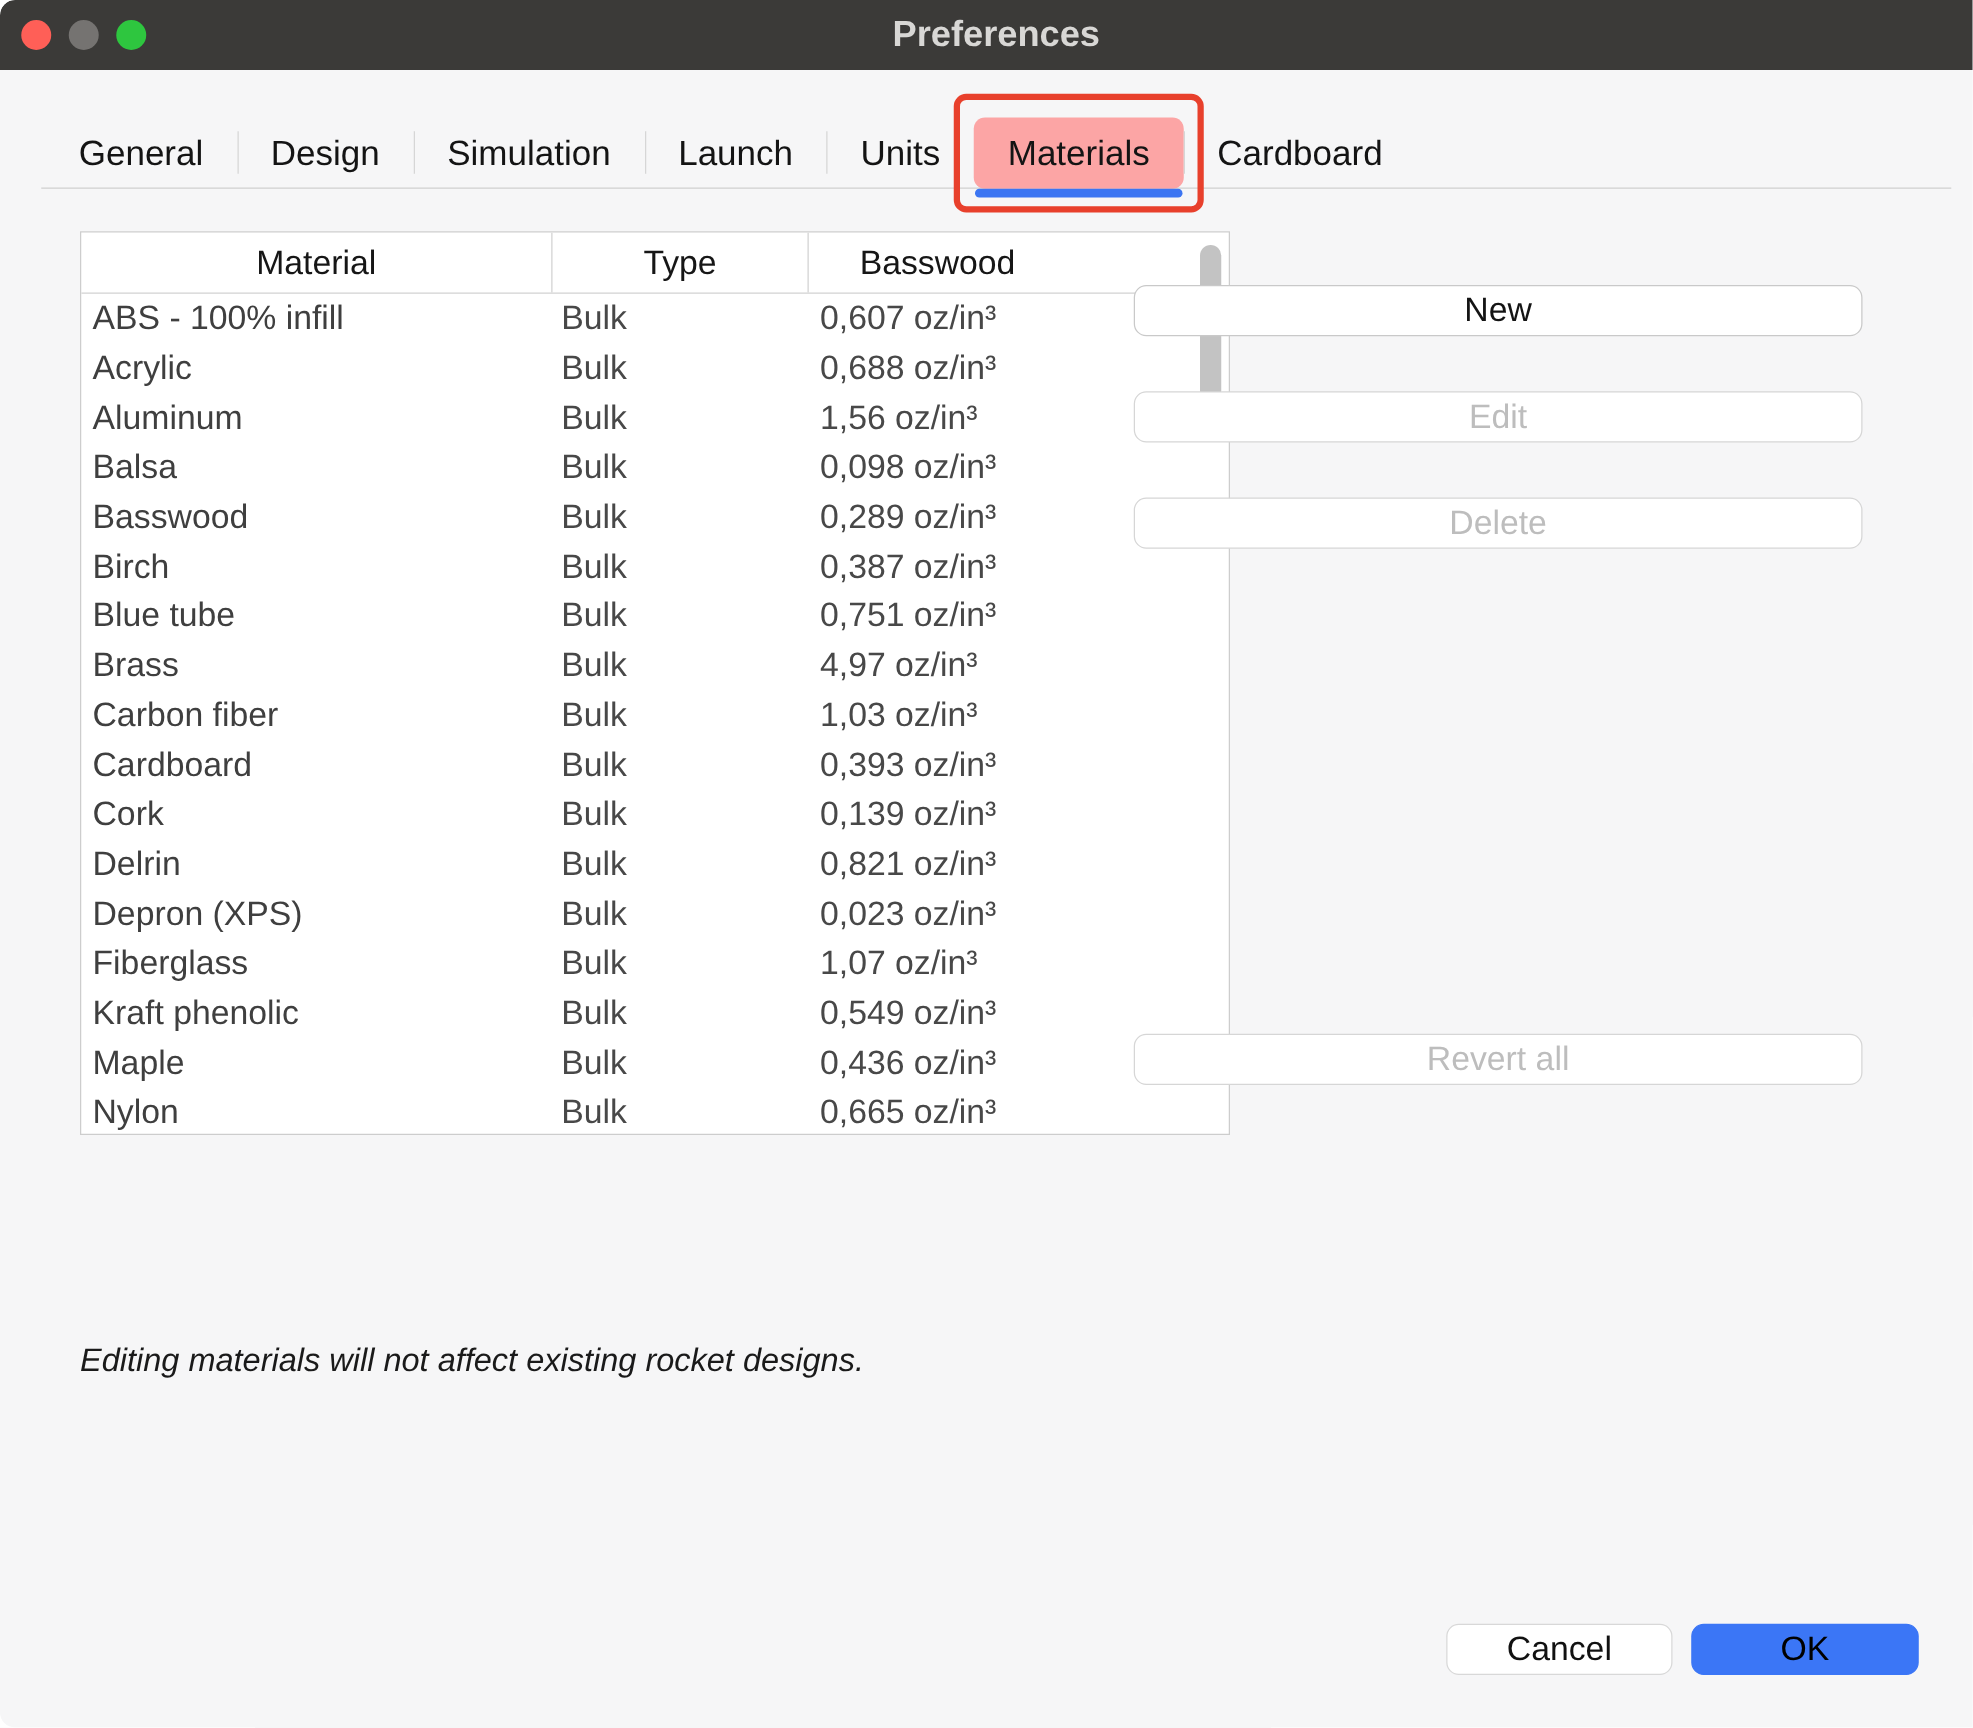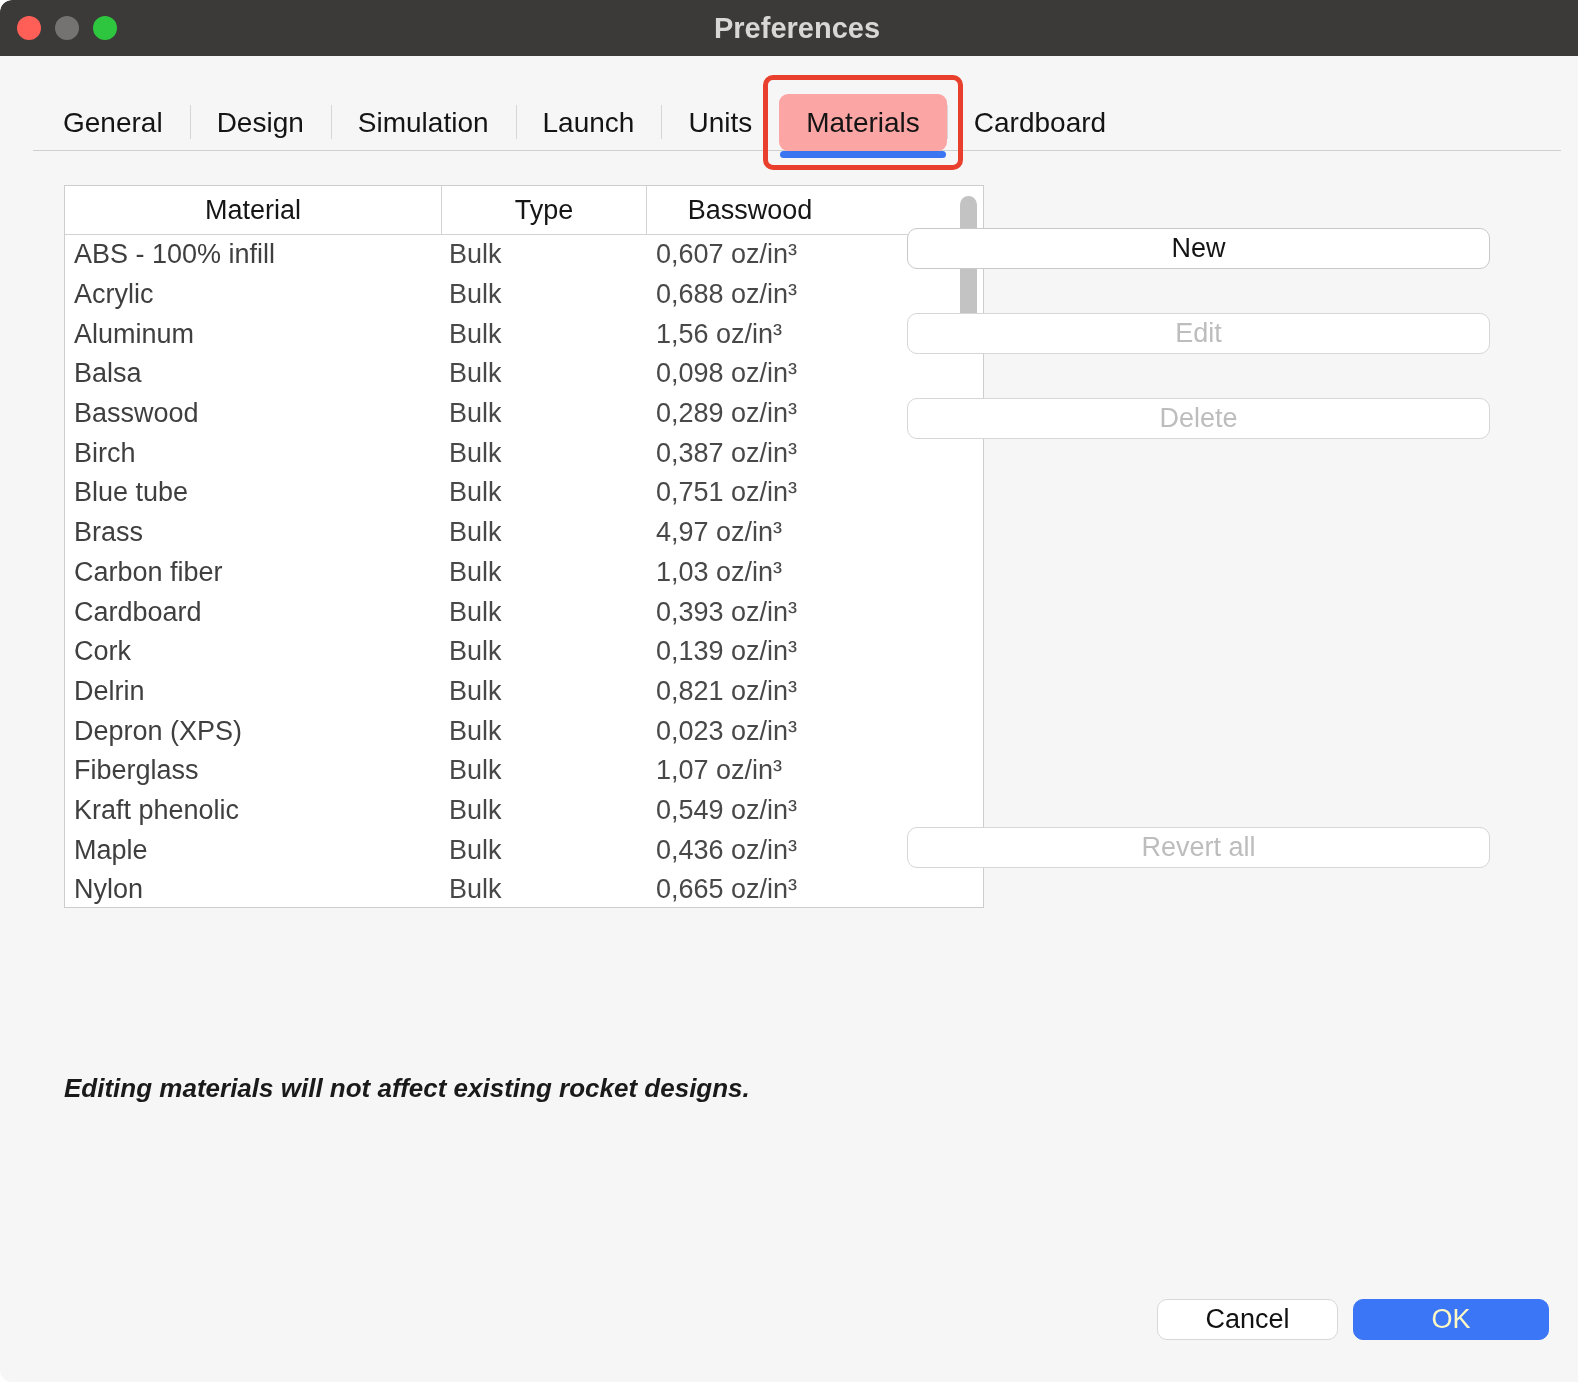--- a/index.html
+++ b/index.html
@@ -74,29 +74,29 @@
     background:#ffffff; border:1px solid #c9c9c9; border-radius:10px;
     font-size:27px; display:flex; align-items:center; justify-content:center;
     color:#141414; font-family:inherit; padding:0; cursor:default;
   }
   .side-btn.disabled { color:#bdbdbd; border-color:#d6d6d6; }
   #btn-new    { top:228px; }
   #btn-edit   { top:313px; }
   #btn-delete { top:398px; }
   #btn-revert { top:827px; }
   
-  .note { position:absolute; left:64px; top:1073px; font-size:26px; font-style:italic; color:#1a1a1a;font-weight:bold; }
+  .note { position:absolute; left:64px; top:1073px; font-size:26px; font-style:italic; color:#1a1a1a; }
   
   .footer-btn {
     position:absolute; top:1299px; height:41px; box-sizing:border-box;
     border-radius:10px; font-size:27px; font-family:inherit;
     display:flex; align-items:center; justify-content:center; padding:0; cursor:default;
   }
   #btn-cancel { left:1157px; width:181px; background:#ffffff; border:1px solid #d8d8d8; color:#111111; }
-  #btn-ok     { left:1353px; width:196px; background:#3b76f6; border:1px solid #3b76f6; color:#fef9c3; }
+  #btn-ok     { left:1353px; width:182px; background:#3b76f6; border:1px solid #3b76f6; color:#000000; }
 </style>
 </head>
 <body>
 
 <div class="window">
 
   <div class="titlebar">
     <div class="traffic">
       <span class="light close"></span>
       <span class="light min"></span>

